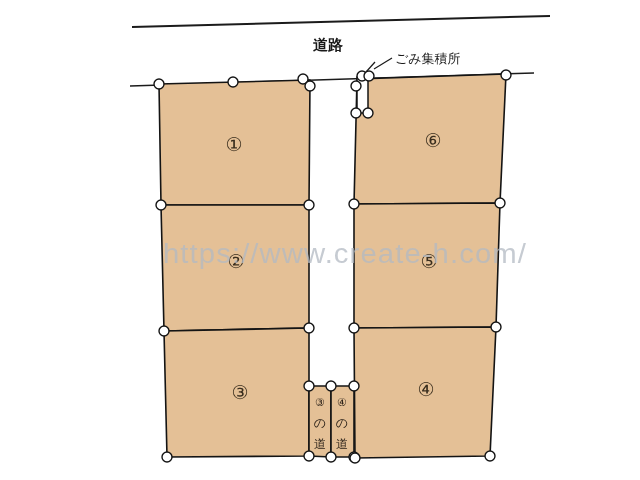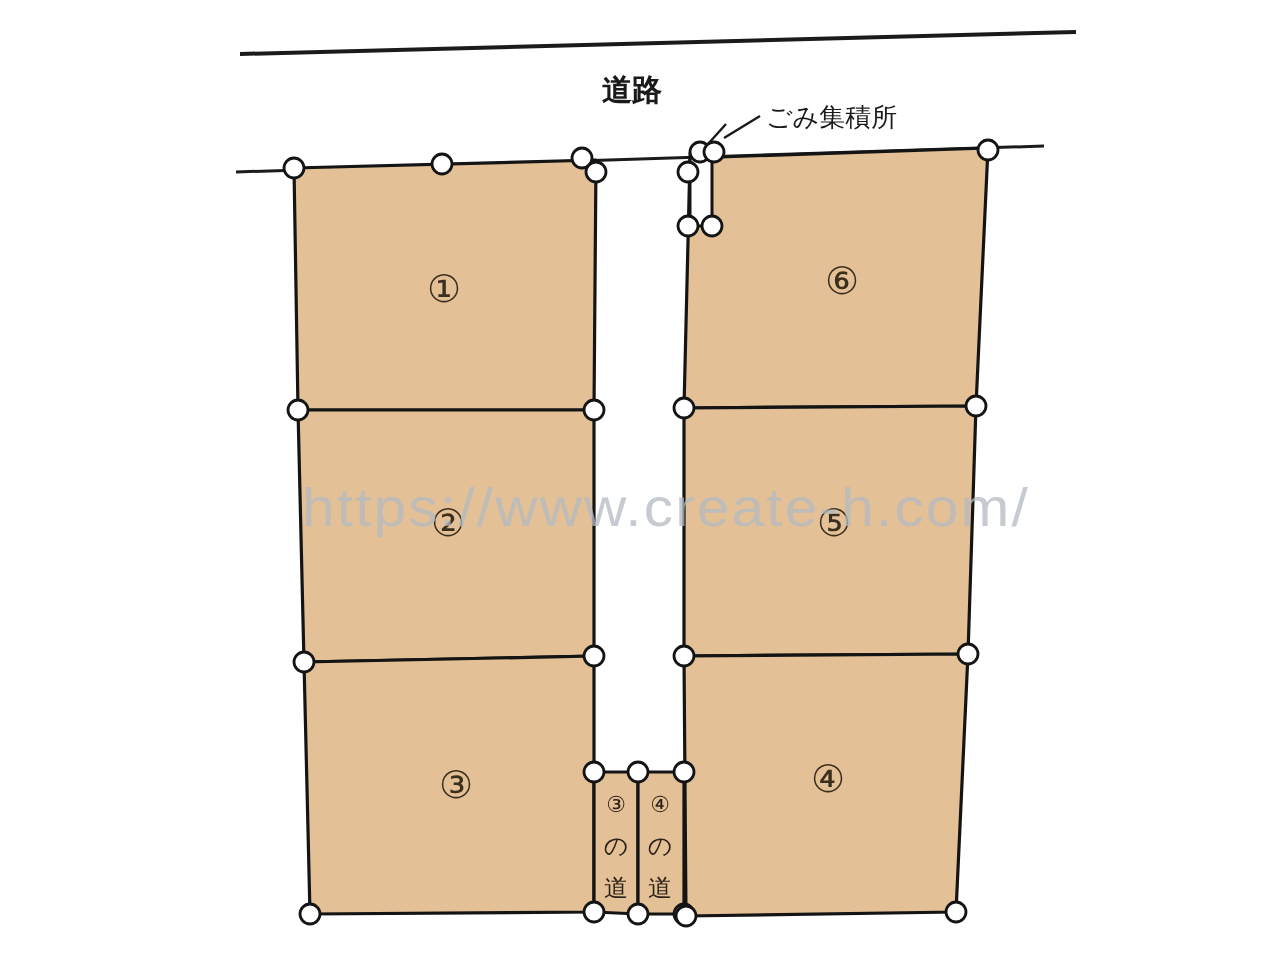--- a/index.html
+++ b/index.html
@@ -1,17 +1,17 @@
 <!DOCTYPE html>
 <html><head>
 <meta charset="utf-8">
 <style>
   html,body{margin:0;padding:0;background:#ffffff;}
   body{width:640px;height:480px;overflow:hidden;font-family:"Liberation Sans",sans-serif;}
-  .stage{position:relative;width:552px;height:480px;background:#ffffff;}
+  .stage{position:relative;width:552px;height:480px;background:#ffffff;margin-left:12px;}
   svg text{font-family:"Liberation Sans",sans-serif;}
   .road-line{stroke:#1b1b1b;fill:none;}
   .lot{fill:#e4c096;stroke:#141414;stroke-width:1.6;stroke-linejoin:round;}
   .notch{fill:#ffffff;stroke:#141414;stroke-width:1.5;}
   .lot-num{fill:#3a2e1e;font-size:19px;text-anchor:middle;}
   .strip-char{fill:#2b2118;font-size:12px;text-anchor:middle;}
   .map-label{fill:#1a1a1a;font-size:15px;font-weight:600;text-anchor:middle;}
   .small-label{fill:#1a1a1a;font-size:13px;text-anchor:start;}
   .leader{stroke:#1a1a1a;stroke-width:1.2;fill:none;}
   .watermark{fill:#b3bac3;opacity:0.75;font-size:27px;letter-spacing:1px;text-anchor:middle;}

